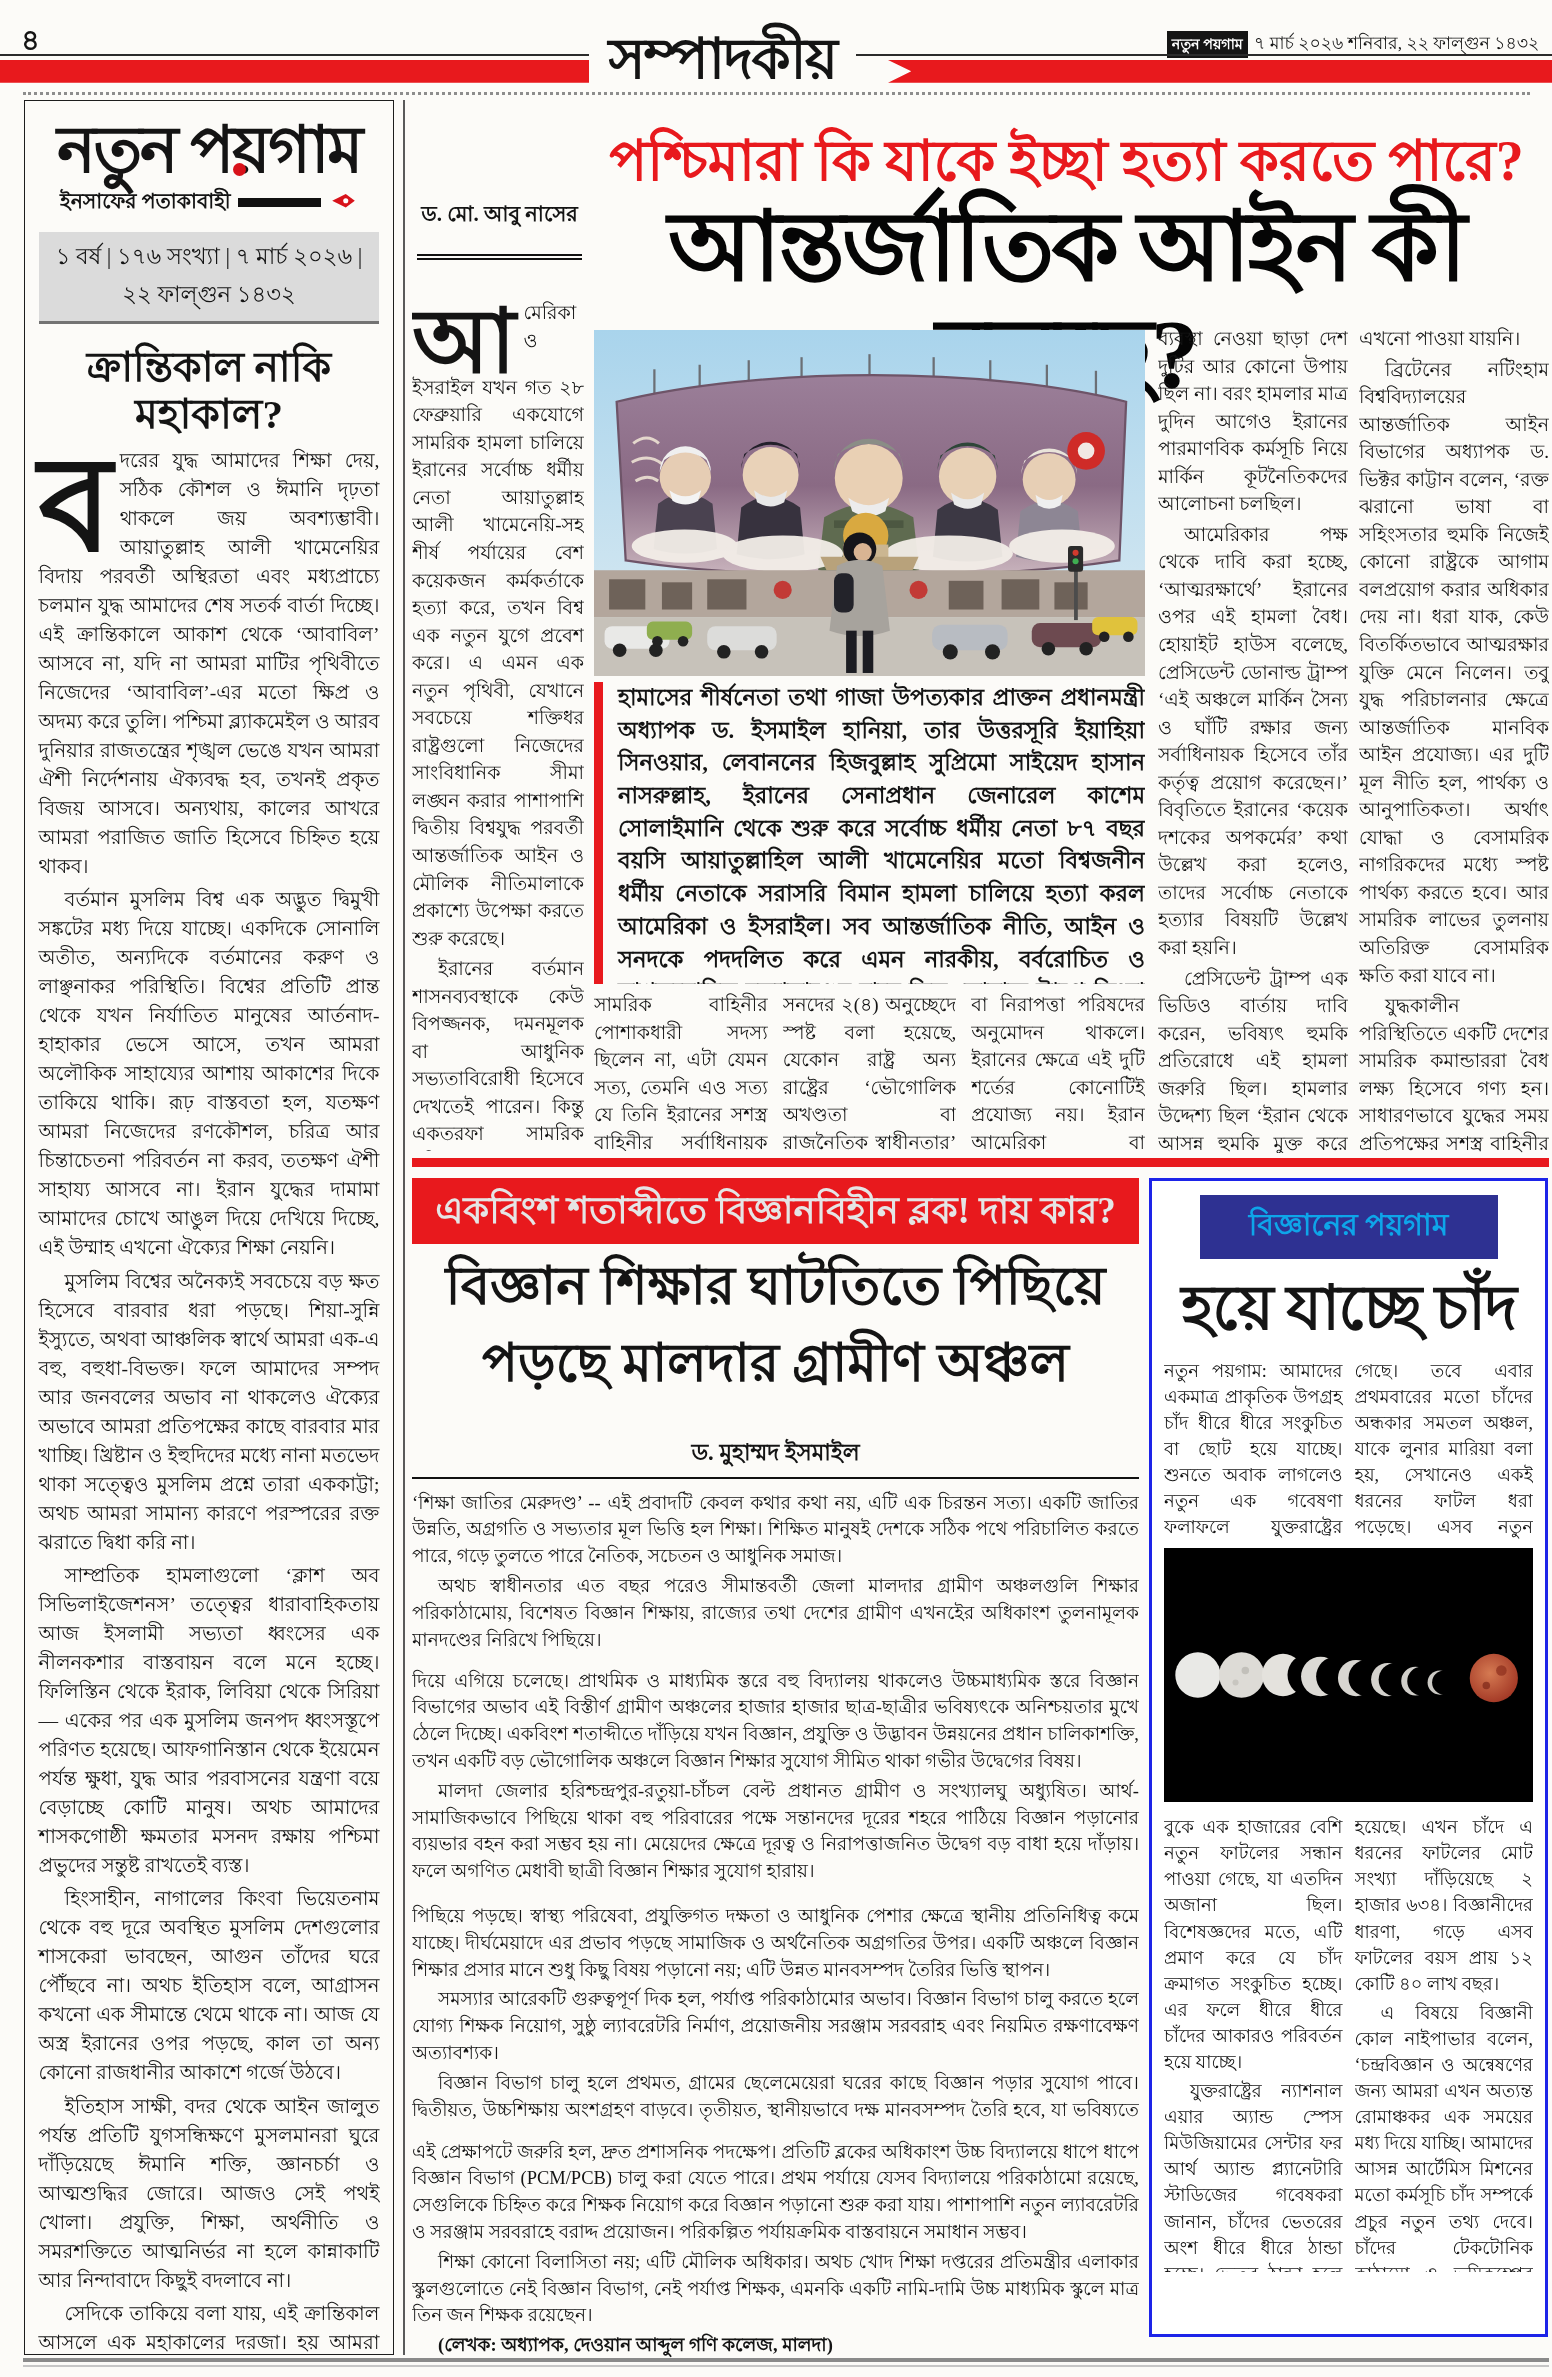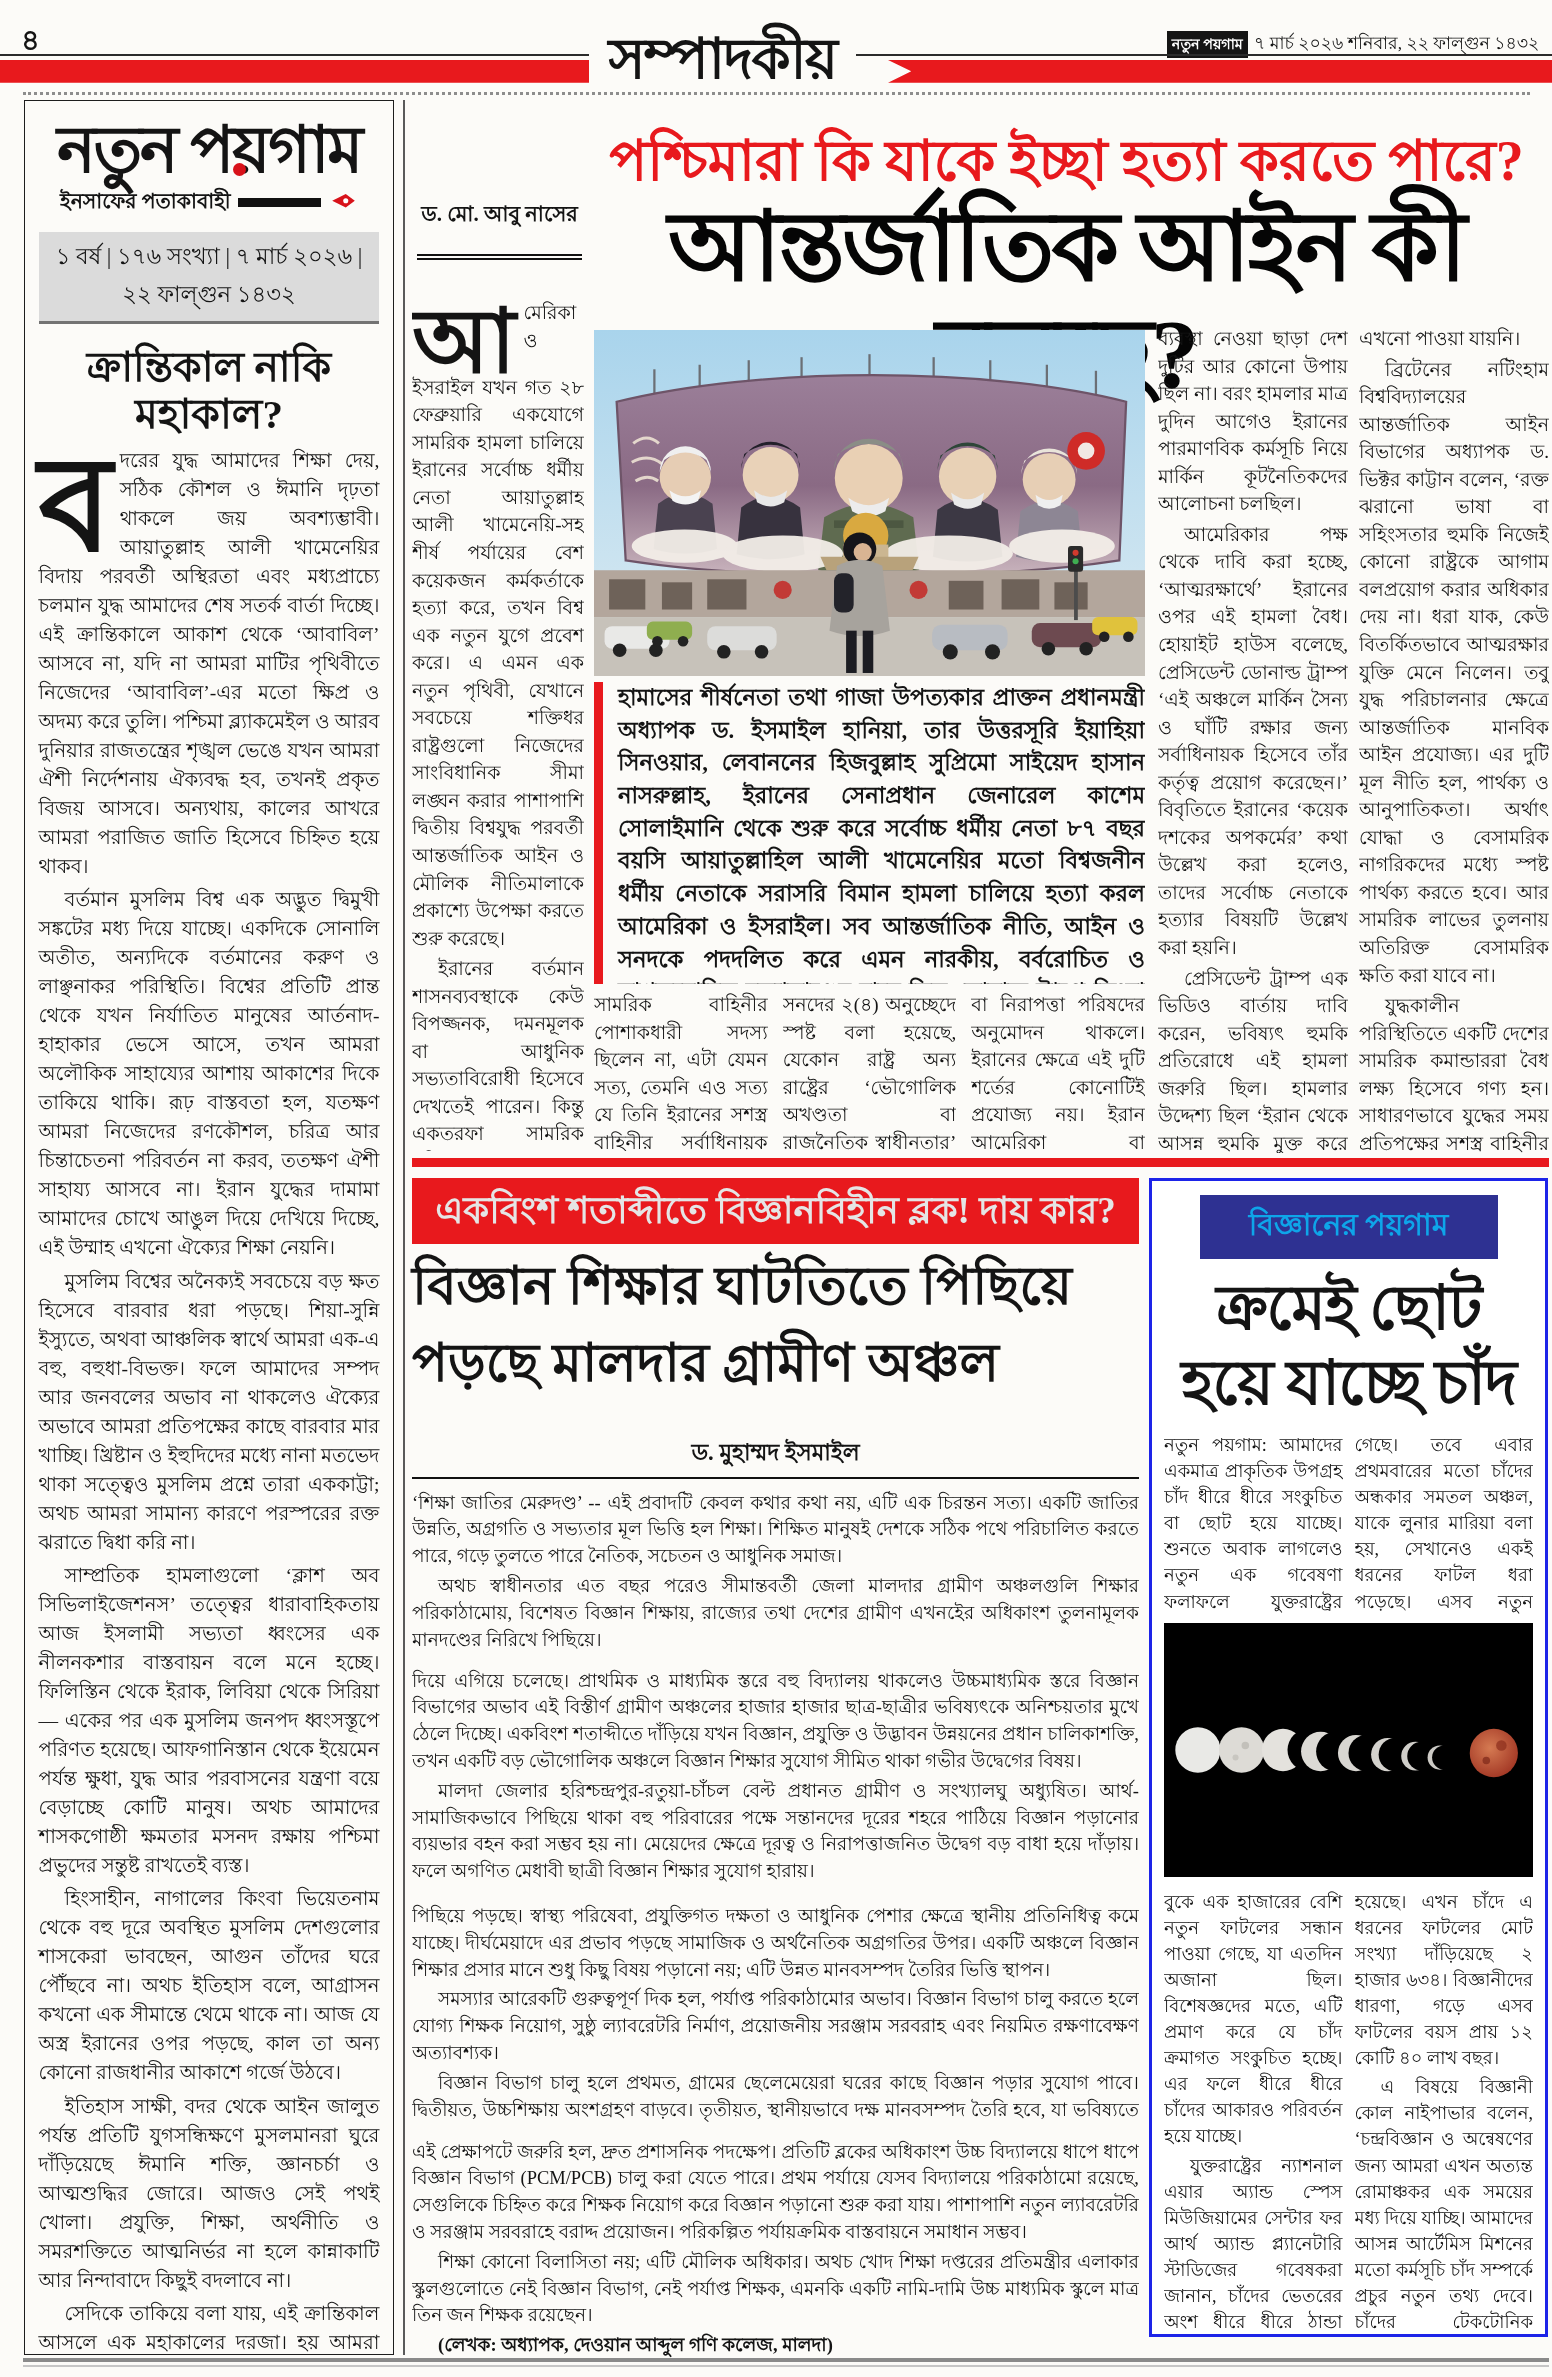--- a/index.html
+++ b/index.html
@@ -53,21 +53,21 @@
   .intro{left:594px;top:682px;width:551px;height:302px;border-left:9px solid #e8191d;
          padding-left:15px;box-sizing:border-box;font-size:22.7px;font-weight:bold;
          line-height:1.44;text-align:justify;overflow:hidden;}
   .ucols{left:594px;top:991px;width:551px;height:160px;display:flex;gap:15px;}
   .ucols .bodycol{flex:1;height:100%;}
   .credit{font-weight:bold;}
   .redrule{left:412px;top:1158px;width:1137px;height:9px;background:#e8191d;}
   
   .scikick{left:412px;top:1178px;width:727px;height:66px;background:#e8191d;color:#e5e5e5;
            text-align:center;font-size:37px;font-weight:800;line-height:66px;}
-  .scihead{left:412px;top:1248px;width:727px;font-size:53px;font-weight:900;line-height:1.45;}
+  .scihead{left:412px;top:1248px;width:727px;text-align:center;font-size:53px;font-weight:900;line-height:1.45;}
   .scicols{left:412px;top:1432px;width:727px;height:927px;display:flex;gap:15px;flex-direction:column;}
   .scicols .bodycol{flex:1;height:100%;font-size:18.5px;}
   .byline2{text-align:center;font-size:22.7px;font-weight:bold;padding:4.5px 0 7.6px;
            border-bottom:2.3px solid #111;margin-bottom:10.6px;}
   
   .scibox{left:1149px;top:1178px;width:399px;height:1159px;border:3.8px solid #1d24e8;background:#fff;
           box-sizing:border-box;padding:10.6px 12px;overflow:hidden;}
   .boxlabel{width:298px;margin:3px auto 0;background:#2e3192;color:#0ea5e9;text-align:center;
             font-size:30px;font-weight:800;padding:6.8px 0;}
   .boxhead{text-align:center;font-size:62px;font-weight:900;line-height:1.2;margin-top:12px;letter-spacing:-1.5px;}
@@ -335,21 +335,20 @@
     <div class="bodycol">
       <p>এই প্রেক্ষাপটে জরুরি হল, দ্রুত প্রশাসনিক পদক্ষেপ। প্রতিটি ব্লকের অধিকাংশ উচ্চ বিদ্যালয়ে ধাপে ধাপে বিজ্ঞান বিভাগ (PCM/PCB) চালু করা যেতে পারে। প্রথম পর্যায়ে যেসব বিদ্যালয়ে পরিকাঠামো রয়েছে, সেগুলিকে চিহ্নিত করে শিক্ষক নিয়োগ করে বিজ্ঞান পড়ানো শুরু করা যায়। পাশাপাশি নতুন ল্যাবরেটরি ও সরঞ্জাম সরবরাহে বরাদ্দ প্রয়োজন। পরিকল্পিত পর্যায়ক্রমিক বাস্তবায়নে সমাধান সম্ভব।</p>
       <p class="ind">শিক্ষা কোনো বিলাসিতা নয়; এটি মৌলিক অধিকার। অথচ খোদ শিক্ষা দপ্তরের প্রতিমন্ত্রীর এলাকার স্কুলগুলোতে নেই বিজ্ঞান বিভাগ, নেই পর্যাপ্ত শিক্ষক, এমনকি একটি নামি-দামি উচ্চ মাধ্যমিক স্কুলে মাত্র তিন জন শিক্ষক রয়েছেন।</p>
       <p class="ind credit">(লেখক: অধ্যাপক, দেওয়ান আব্দুল গণি কলেজ, মালদা)</p>
     </div>
   </div>
 
   <div class="abs scibox">
     <div class="boxlabel">বিজ্ঞানের পয়গাম</div>
     <div class="boxhead">
-      <div>ক্রমেই ছোট</div>
       <div>হয়ে যাচ্ছে চাঁদ</div>
     </div>
     <div class="boxcols bt">
       <div class="bodycol">
           <p>নতুন পয়গাম: আমাদের একমাত্র প্রাকৃতিক উপগ্রহ চাঁদ ধীরে ধীরে সংকুচিত বা ছোট হয়ে যাচ্ছে। শুনতে অবাক লাগলেও নতুন এক গবেষণা ফলাফলে যুক্তরাষ্ট্রের ন্যাশনাল এয়ার অ্যান্ড স্পেস মিউজিয়ামের সেন্টার ফর</p>
         </div>
       <div class="bodycol">
         <p>গেছে। তবে এবার প্রথমবারের মতো চাঁদের অন্ধকার সমতল অঞ্চল, যাকে লুনার মারিয়া বলা হয়, সেখানেও একই ধরনের ফাটল ধরা পড়েছে। এসব নতুন ফাটলের নাম দেওয়া হয়েছে স্মল মেয়ার রিজ।</p>
 
       </div>

